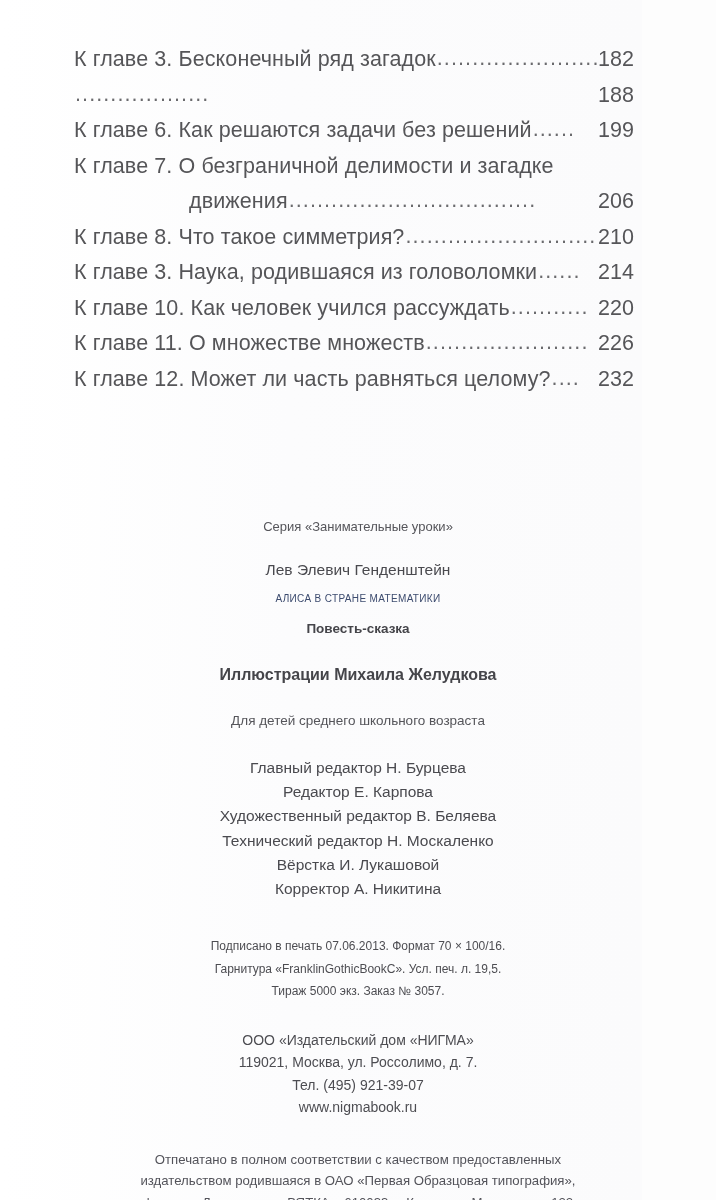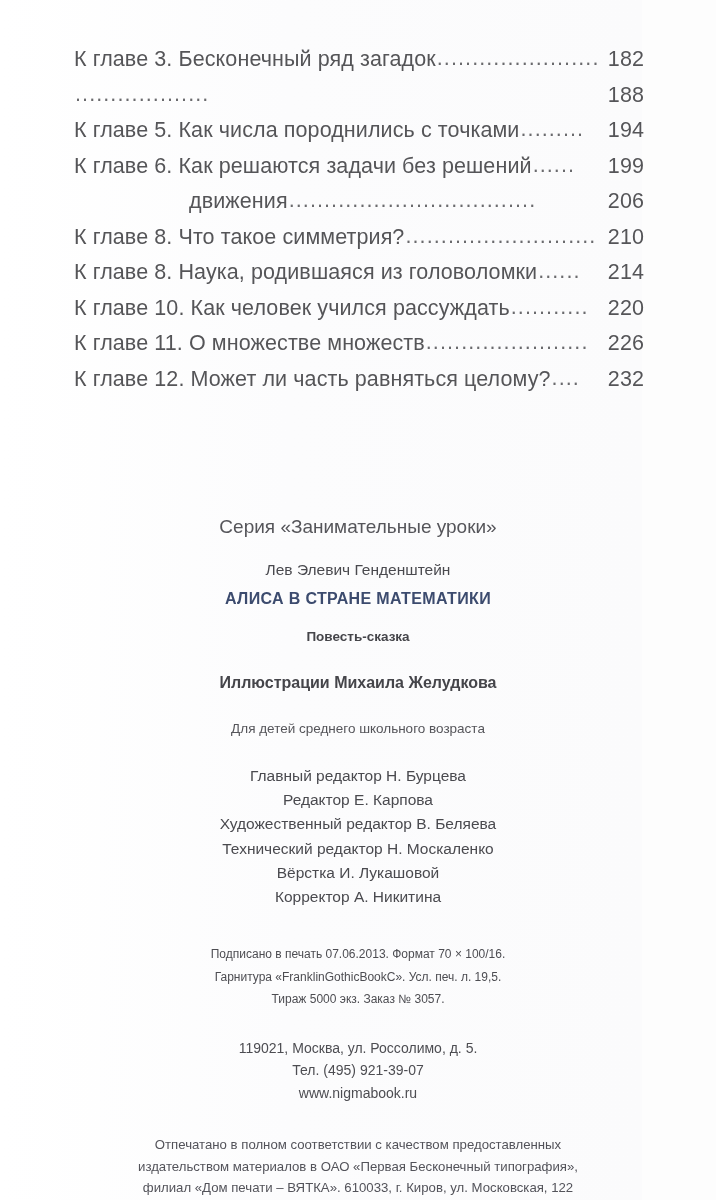--- a/index.html
+++ b/index.html
@@ -53,55 +53,55 @@
     letter-spacing: 1.1px;
     font-size: 21.5px;
     margin: 0 1px;
     position: relative;
     top: -1px;
   }
   .toc-page {
     flex: 0 0 auto;
     color: #555558;
     font-size: 21.5px;
-    text-align: right;
+    text-align: left;
     min-width: 46px;
   }
   .toc-row.nolead .toc-leader {
     visibility: hidden;
   }
 
   
   .colophon {
     position: absolute;
     top: 518px;
     left: 0;
     width: 716px;
     text-align: center;
     color: #4d4d50;
   }
   .cl-series {
-    font-size: 19px;
+    font-size: 13px;
     line-height: 18px;
     color: #55555a;
     margin-bottom: 24px;
   }
   .cl-author {
     font-size: 15.5px;
     line-height: 20px;
     color: #4a4a4f;
     margin-bottom: 9px;
   }
   .cl-title {
-    font-size: 16px;
-    font-weight: bold;
+    font-size: 10px;
+    font-weight: normal;
     letter-spacing: 0.35px;
     color: #3c4b6e;
     line-height: 20px;
-    margin-bottom: 18px;
+    margin-bottom: 10px;
   }
   .cl-kind {
     font-size: 13.5px;
     font-weight: bold;
     color: #45454a;
     line-height: 19px;
     margin-bottom: 26px;
   }
   .cl-illustrator {
     font-size: 16px;
@@ -165,47 +165,47 @@
       <span class="toc-title">К главе 3. Бесконечный ряд загадок</span>
       <span class="toc-leader">..........................</span>
       <span class="toc-page">182</span>
     </div>
 
     <div class="toc-row">
       <span class="toc-leader">...................</span>
       <span class="toc-page">188</span>
     </div>
 
-    <div class="toc-row">
-      <span class="toc-title">К главе 5. Как числа породнились с точками</span>
-      <span class="toc-leader">.........</span>
-      <span class="toc-page">194</span>
-    </div>
 
     <div class="toc-row">
       <span class="toc-title">К главе 6. Как решаются задачи без решений</span>
       <span class="toc-leader">......</span>
       <span class="toc-page">199</span>
     </div>
 
+    <div class="toc-row nolead">
+      <span class="toc-title">К главе 7. О безграничной делимости и загадке</span>
+      <span class="toc-leader"></span>
+      <span class="toc-page"></span>
+    </div>
 
     <div class="toc-row indented">
       <span class="toc-title">движения</span>
       <span class="toc-leader">...................................</span>
       <span class="toc-page">206</span>
     </div>
 
     <div class="toc-row">
       <span class="toc-title">К главе 8. Что такое симметрия?</span>
       <span class="toc-leader">............................</span>
       <span class="toc-page">210</span>
     </div>
 
     <div class="toc-row">
-      <span class="toc-title">К главе 8. Наука, родившаяся из головоломки</span>
+      <span class="toc-title">К главе 3. Наука, родившаяся из головоломки</span>
       <span class="toc-leader">......</span>
       <span class="toc-page">214</span>
     </div>
 
     <div class="toc-row">
       <span class="toc-title">К главе 10. Как человек учился рассуждать</span>
       <span class="toc-leader">...........</span>
       <span class="toc-page">220</span>
     </div>
 
@@ -246,26 +246,27 @@
       <div class="staff-line">Корректор А. Никитина</div>
     </div>
 
     <div class="imprint">
       <div class="imprint-line">Подписано в печать 07.06.2013. Формат 70 × 100/16.</div>
       <div class="imprint-line">Гарнитура «FranklinGothicBookC». Усл. печ. л. 19,5.</div>
       <div class="imprint-line">Тираж 5000 экз. Заказ № 3057.</div>
     </div>
 
     <div class="publisher">
-      <div class="publisher-line">119021, Москва, ул. Россолимо, д. 5.</div>
+      <div class="publisher-line">ООО «Издательский дом «НИГМА»</div>
+      <div class="publisher-line">119021, Москва, ул. Россолимо, д. 7.</div>
       <div class="publisher-line">Тел. (495) 921-39-07</div>
       <div class="publisher-line">www.nigmabook.ru</div>
     </div>
 
     <div class="printer">
       <div class="printer-line">Отпечатано в полном соответствии с качеством предоставленных</div>
-      <div class="printer-line">издательством материалов в ОАО «Первая Бесконечный типография»,</div>
+      <div class="printer-line">издательством родившаяся в ОАО «Первая Образцовая типография»,</div>
       <div class="printer-line">филиал «Дом печати – ВЯТКА». 610033, г. Киров, ул. Московская, 122</div>
     </div>
 
   </div>
 
 </div>
 
 </body></html>

